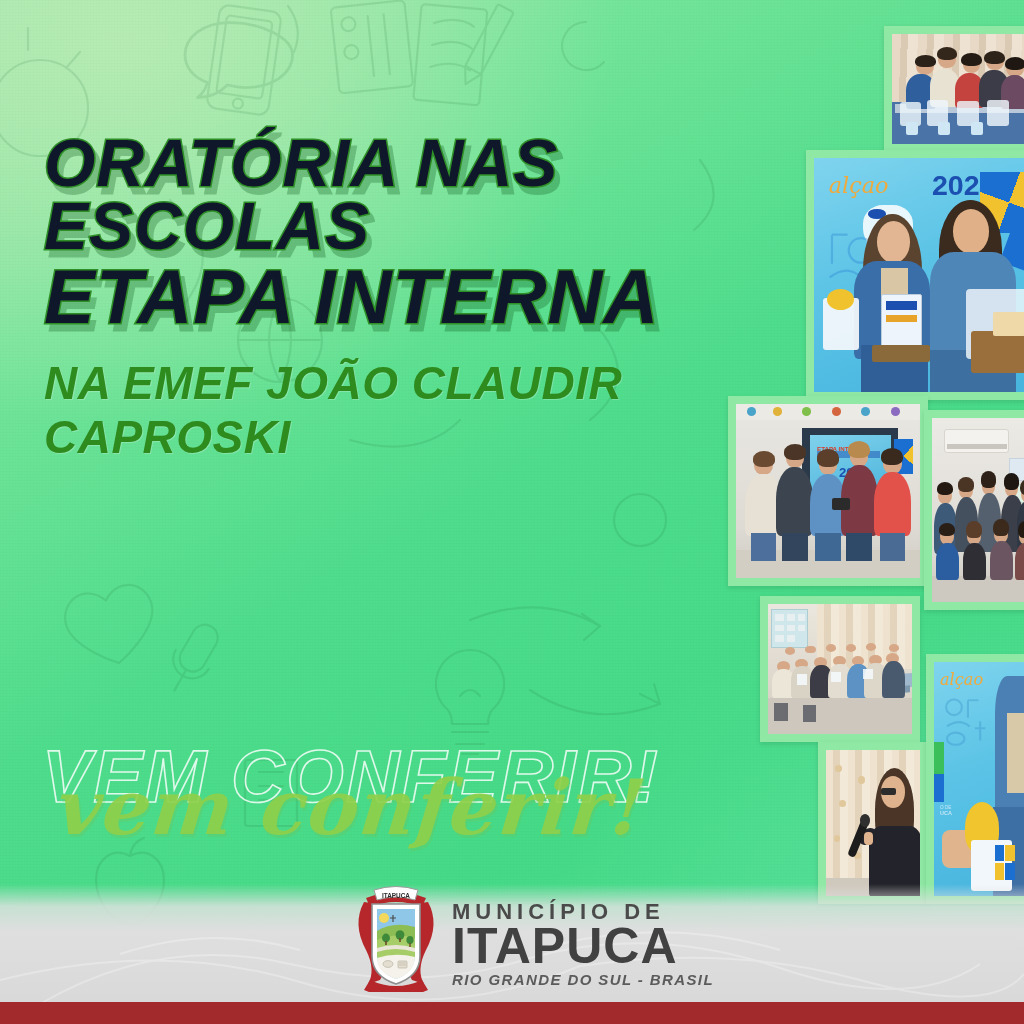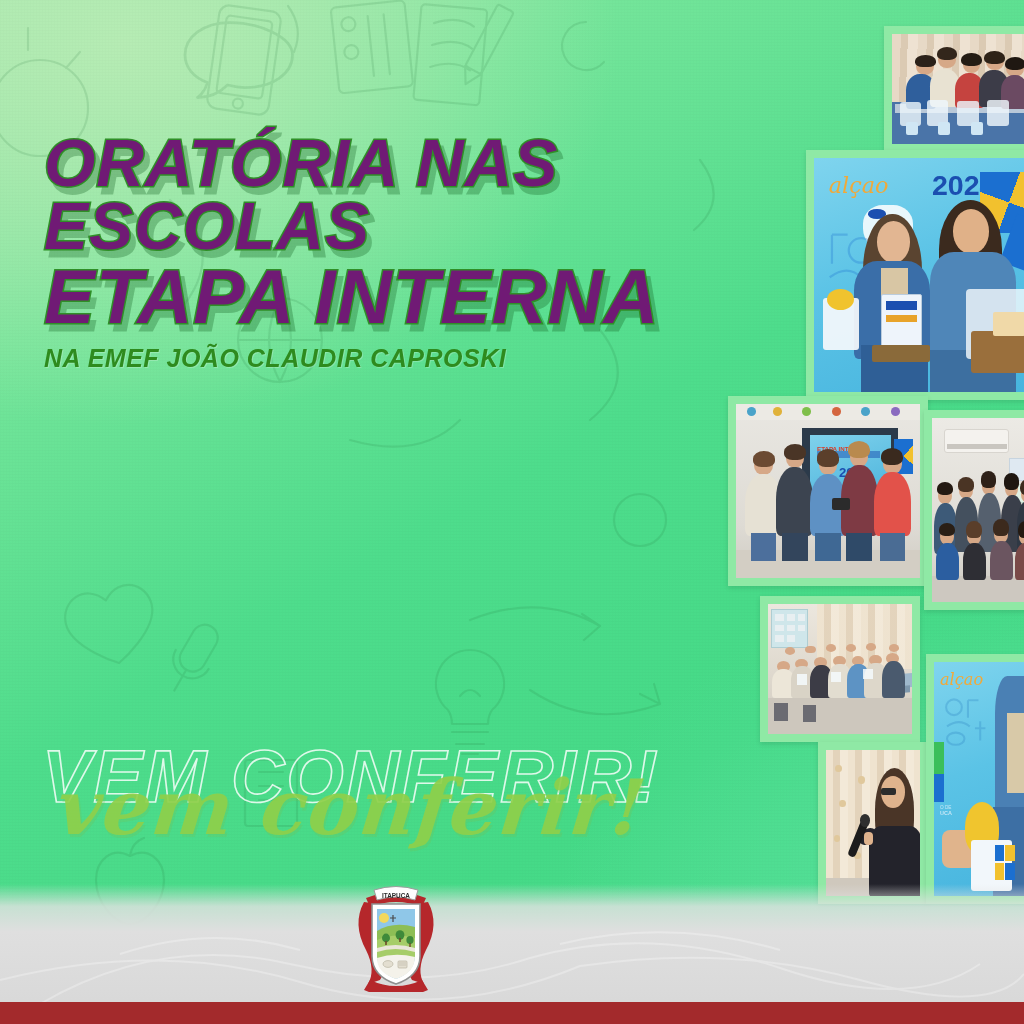--- a/index.html
+++ b/index.html
@@ -32,31 +32,31 @@
   .edicao{
     text-align:right; padding-right:12px;
     font-size:31px; font-weight:700; letter-spacing:3px; font-style:italic;
     color:transparent;
     -webkit-text-stroke:1.6px rgba(255,255,255,.92);
     text-shadow:0 1px 0 rgba(255,255,255,.25);
     line-height:1; margin-bottom:4px;
   }
   .tline{
     font-weight:800; font-style:italic; letter-spacing:1px;
-    color:#701a75;
+    color:#0f172a;
     -webkit-text-stroke:3px #2f8f27;
     paint-order:stroke fill;
     line-height:.96;
     filter:drop-shadow(5px 7px 0 rgba(18,92,30,.30));
   }
   .tline1{ font-size:66px; }
   .tline2{ font-size:76px; margin-top:2px; }
   .subline{
-    margin-top:10px;
-    font-size:25px; font-weight:800; font-style:italic; letter-spacing:.5px;
+    margin-top:22px;
+    font-size:46px; font-weight:800; font-style:italic; letter-spacing:.5px;
     color:#2e8b1e;
     text-shadow:1px 1px 0 rgba(255,255,255,.22);
   }
 
   
   .cta{ position:absolute; left:34px; top:736px; width:700px; height:120px; }
   .cta-outline{
     position:absolute; left:8px; top:4px; width:100%;
     font-size:74px; font-weight:800; font-style:italic; letter-spacing:2px;
     color:transparent; -webkit-text-stroke:1.6px rgba(255,255,255,.82);
@@ -547,17 +547,22 @@
 
         <path d="M45 38 v-7 M42 34 h6" stroke="#4a4a4a" stroke-width="1.2"></path>
 
         <path d="M29 74 q18 -6 38 -1 v-1 q0 17 -19 23 q-19 -6 -19 -21z" fill="#f4f2ea"></path>
         <ellipse cx="40" cy="80" rx="5" ry="3.4" fill="#e3ded0" stroke="#b9b4a4" stroke-width=".7"></ellipse>
         <rect x="50" y="77" width="9" height="7" rx="1" fill="#e3ded0" stroke="#b9b4a4" stroke-width=".7"></rect>
         <path d="M51 79 h7 M51 81 h7" stroke="#b9b4a4" stroke-width=".6"></path>
       </svg>
     </div>
 
+    <div class="brand">
+      <div class="l1">MUNICÍPIO  DE</div>
+      <div class="l2">ITAPUCA</div>
+      <div class="l3">RIO GRANDE DO SUL - BRASIL</div>
+    </div>
 
     <div class="redbar"></div>
   </div>
 
 </div>
 
 </body></html>

